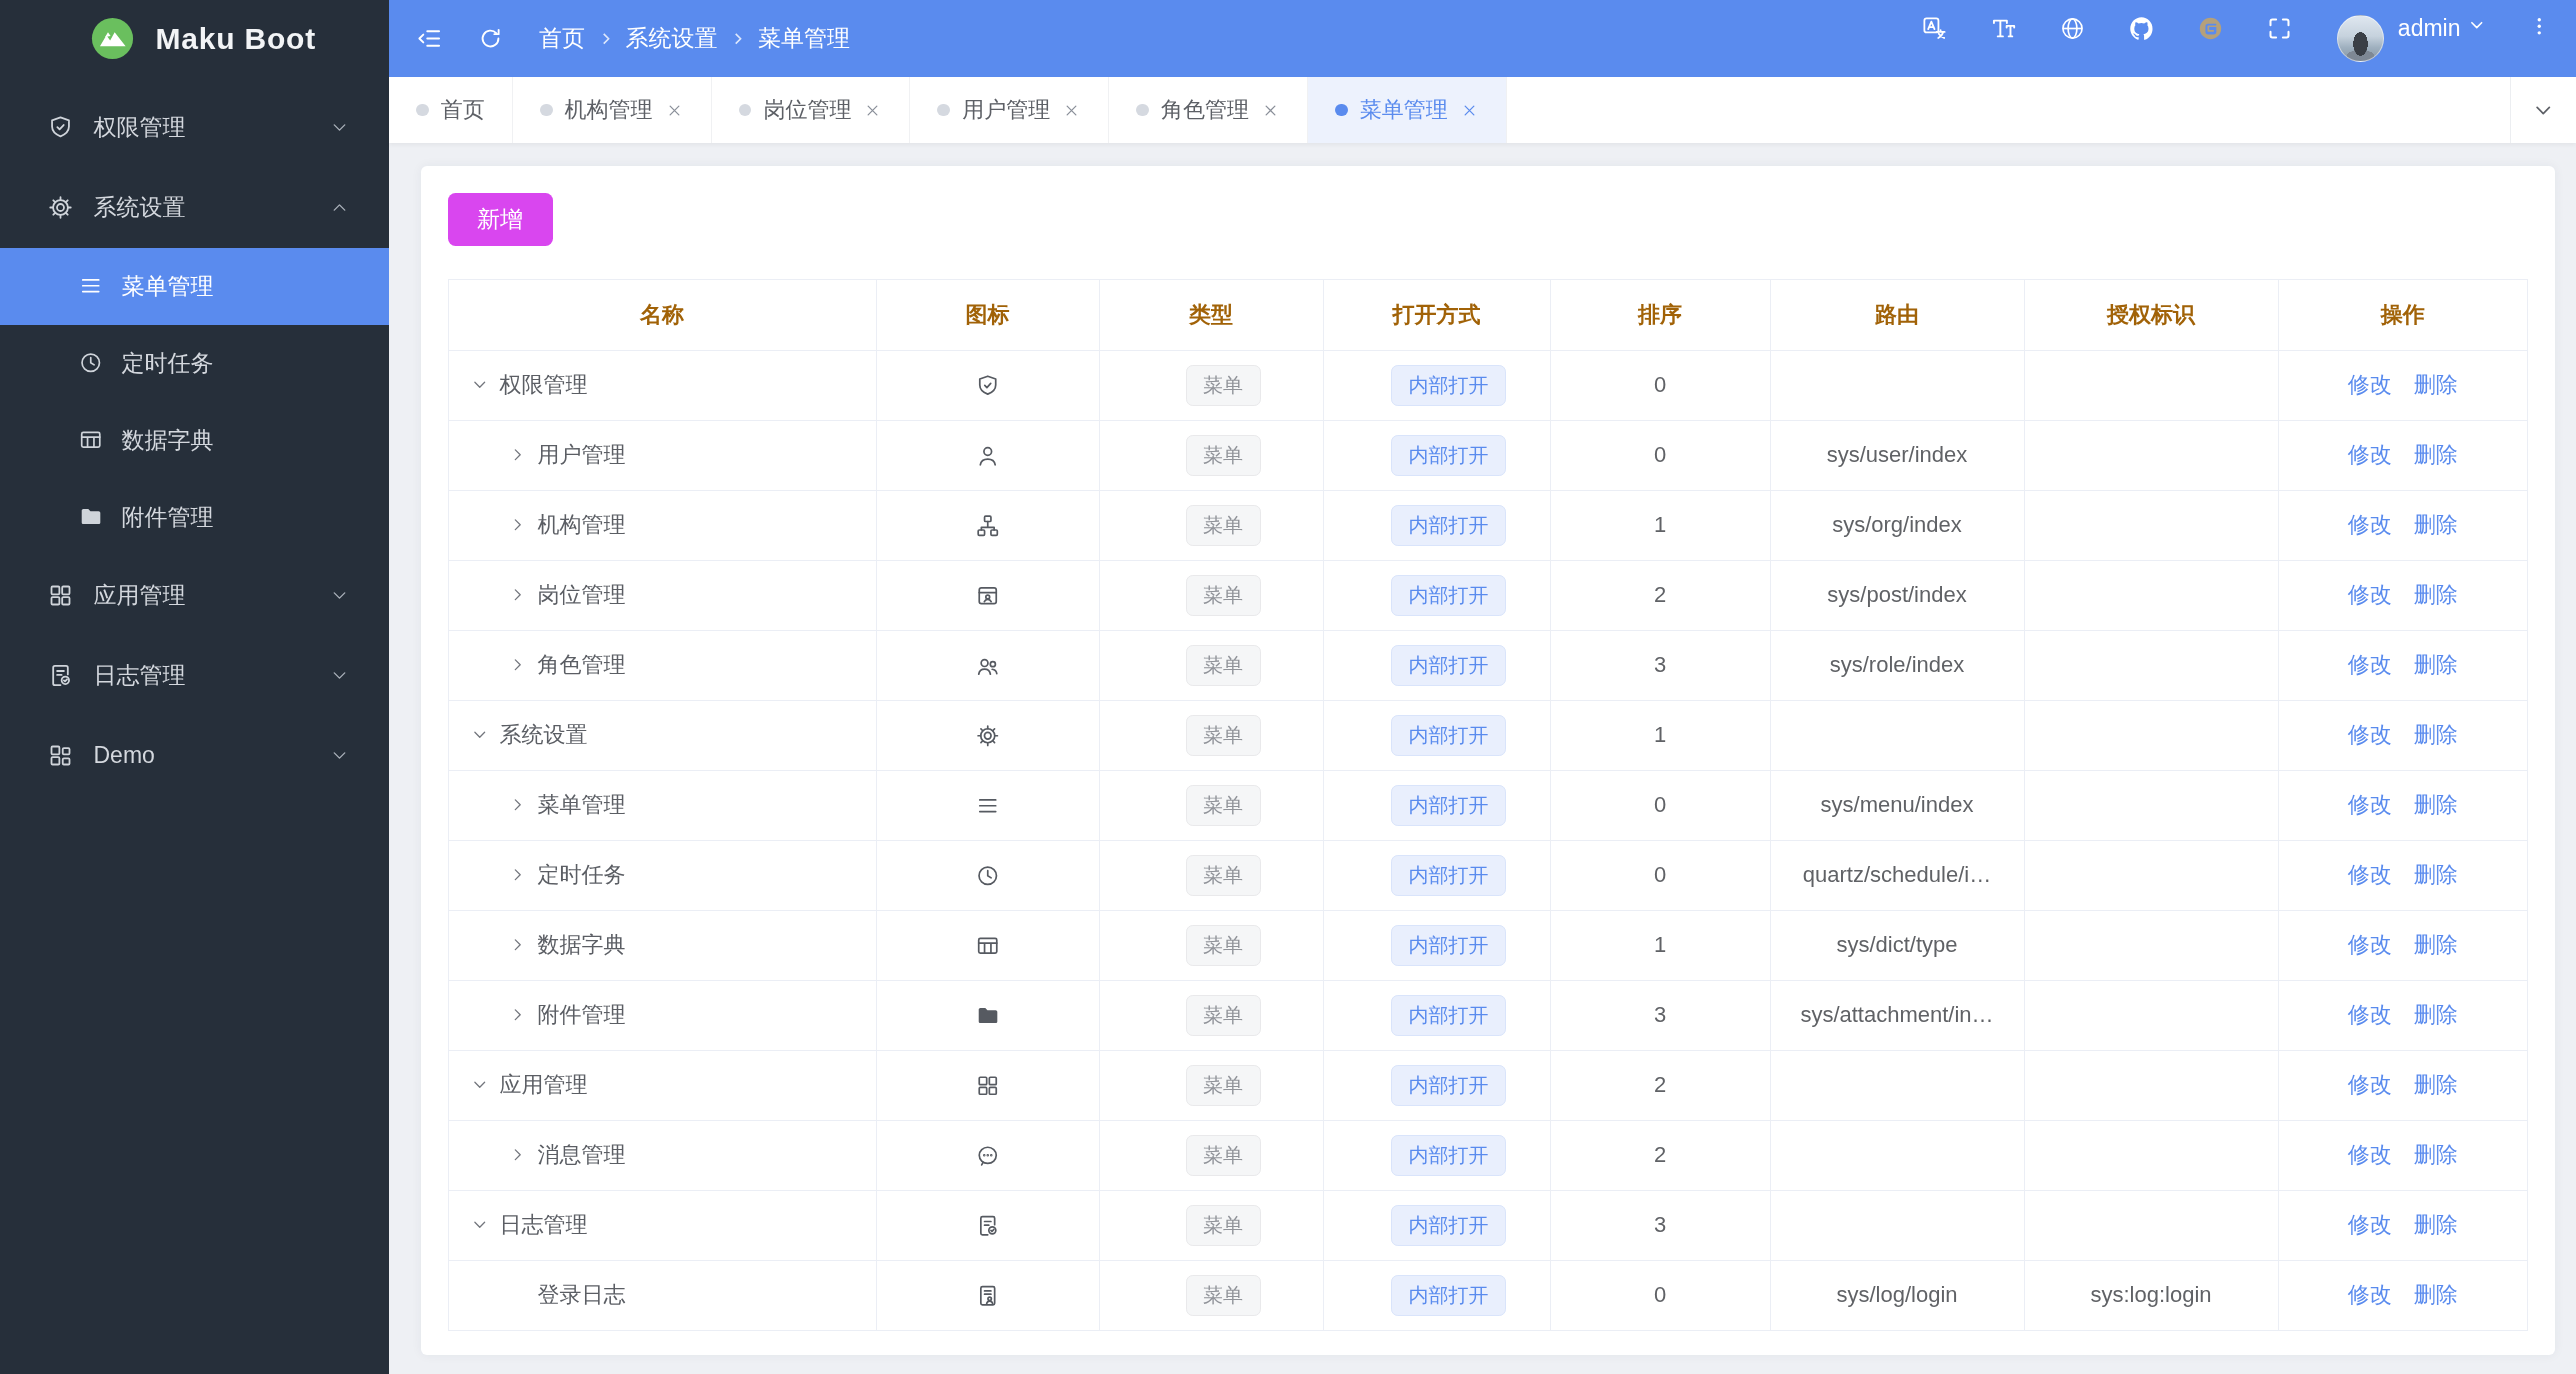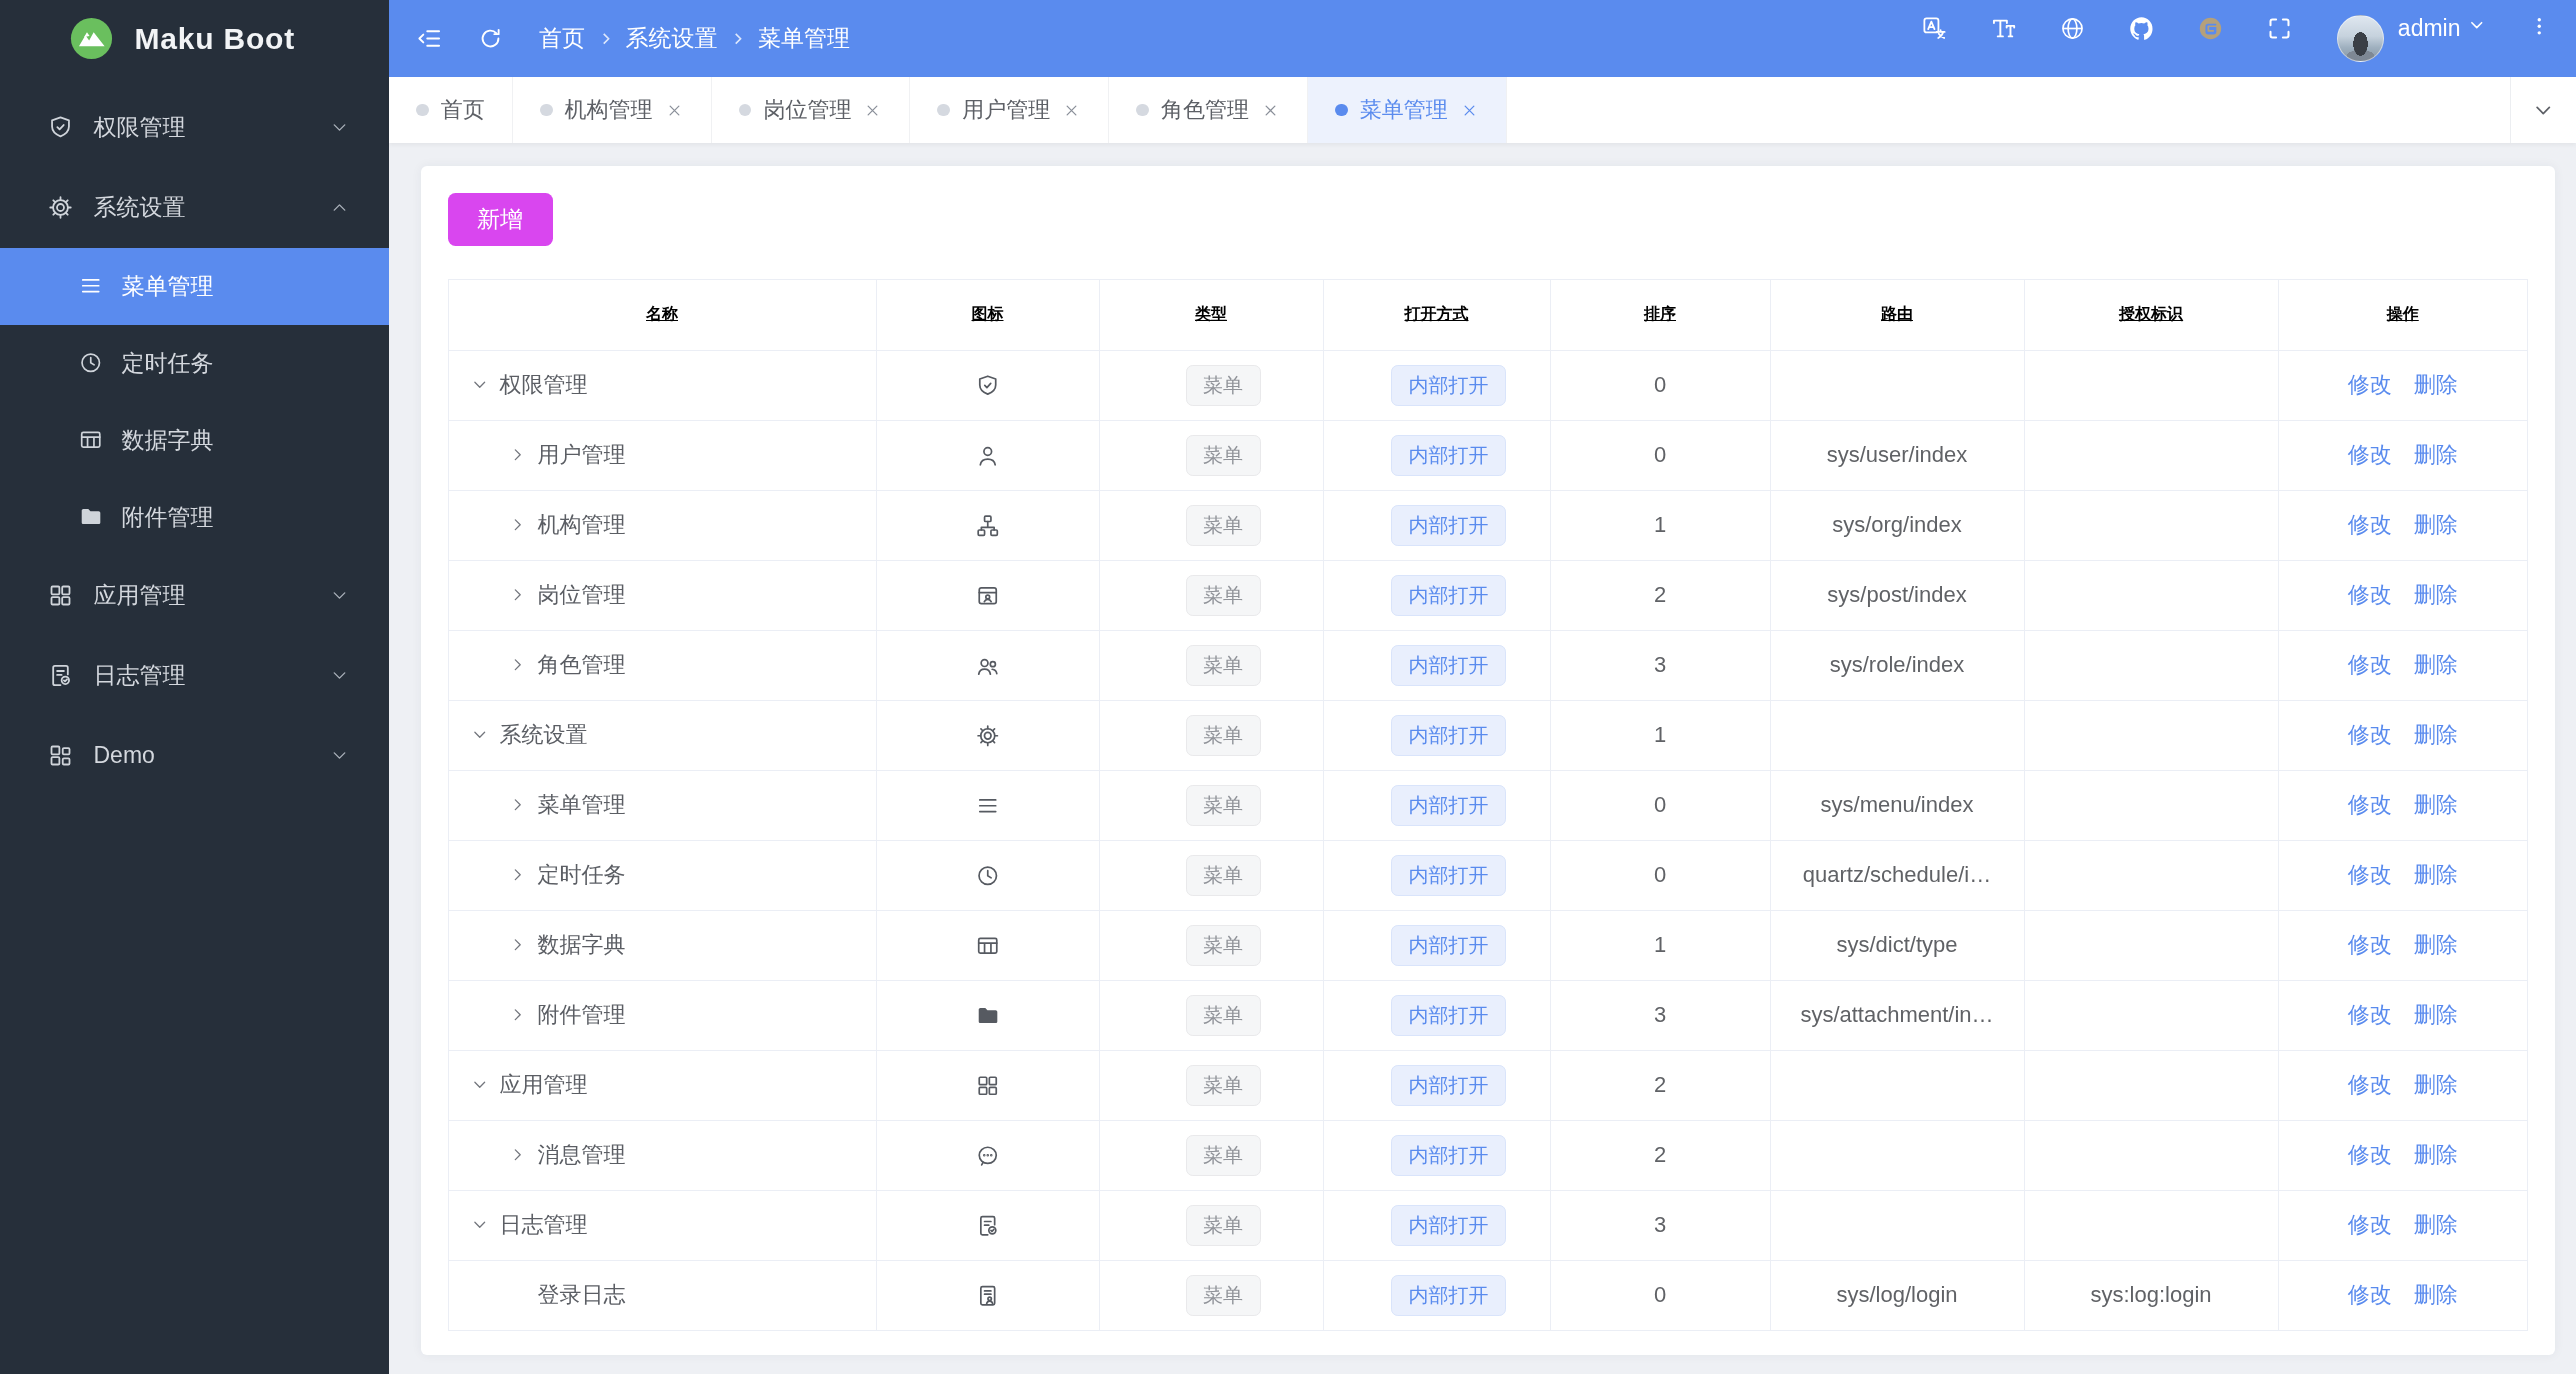--- a/index.html
+++ b/index.html
@@ -2,21 +2,21 @@
 <html style="font-size:12px"><head>
 <meta charset="utf-8">
 <style>
   * { margin:0; padding:0; box-sizing:border-box; }
   html,body { width:2576px; height:1374px; overflow:hidden; }
   body { font-family:"Liberation Sans","DejaVu Sans",sans-serif; display:flex; background:#eef0f4; }
   svg { width:100%; height:100%; display:block; }
 
   
   .sidebar { width:389px; height:100%; background:#262f3a; flex:0 0 389px; color:#d4d8de; }
-  .logo-row { height:77px; display:flex; align-items:center; padding-left:68px; }
+  .logo-row { height:77px; display:flex; align-items:center; padding-left:89px; }
   .logo-badge { width:47px; height:47px; flex:0 0 47px; }
   .logo-title { color:#f2f4f6; font-size:30px; font-weight:700; margin-left:19.5px; letter-spacing:0.8px; }
   .menu { padding-top:10.5px; }
   .mi { height:80px; display:flex; align-items:center; padding:0 39px 0 47px; cursor:pointer; }
   .mi .mic { width:27px; height:27px; flex:0 0 27px; color:#cfd4da; }
   .mi .ml { font-size:23px; margin-left:19.5px; flex:1; }
   .mi .chev { width:21px; height:21px; color:#aab1ba; }
   .smi { height:77px; display:flex; align-items:center; padding-left:78px; cursor:pointer; }
   .smi .mic { width:25.5px; height:25.5px; flex:0 0 25.5px; color:#cfd4da; }
   .smi .ml { font-size:23px; margin-left:18px; }
@@ -61,21 +61,21 @@
   .tab-arrow .ticon { width:22.5px; height:22.5px; color:#5d6066; }
 
   
   .content { flex:1; background:#eef0f4; padding:22.5px 21px 19.5px 31.5px; min-height:0; }
   .card { background:#fff; border-radius:6px; height:100%; padding:27px; box-shadow:0 0 10.5px rgba(31,45,61,.06); }
   .btn-add { display:inline-block; min-width:105px; height:53px; line-height:53px; text-align:center; background:#d946ef; color:#fff; font-size:23px; border:none; border-radius:7.5px; cursor:pointer; padding:0 22.5px; }
 
   
   .mtable { width:100%; border-collapse:collapse; table-layout:fixed; margin-top:33px; }
   .mtable th, .mtable td { border:0.8px solid #ebeef5; }
-  .mtable th { height:71px; font-size:16px; color:#000000; font-weight:700; background:#fff;text-decoration:underline; }
+  .mtable th { height:71px; font-size:22px; color:#a16207; font-weight:700; background:#fff; }
   .mtable td { height:70px; font-size:22px; color:#606266; text-align:center; }
   .col-name  { width:428px; }
   .col-icon  { width:223px; }
   .col-type  { width:224px; }
   .col-open  { width:227px; }
   .col-sort  { width:220px; }
   .col-route { width:254px; }
   .col-auth  { width:254px; }
   .cname { text-align:left !important; }
   .cname .inner { display:flex; align-items:center; }

